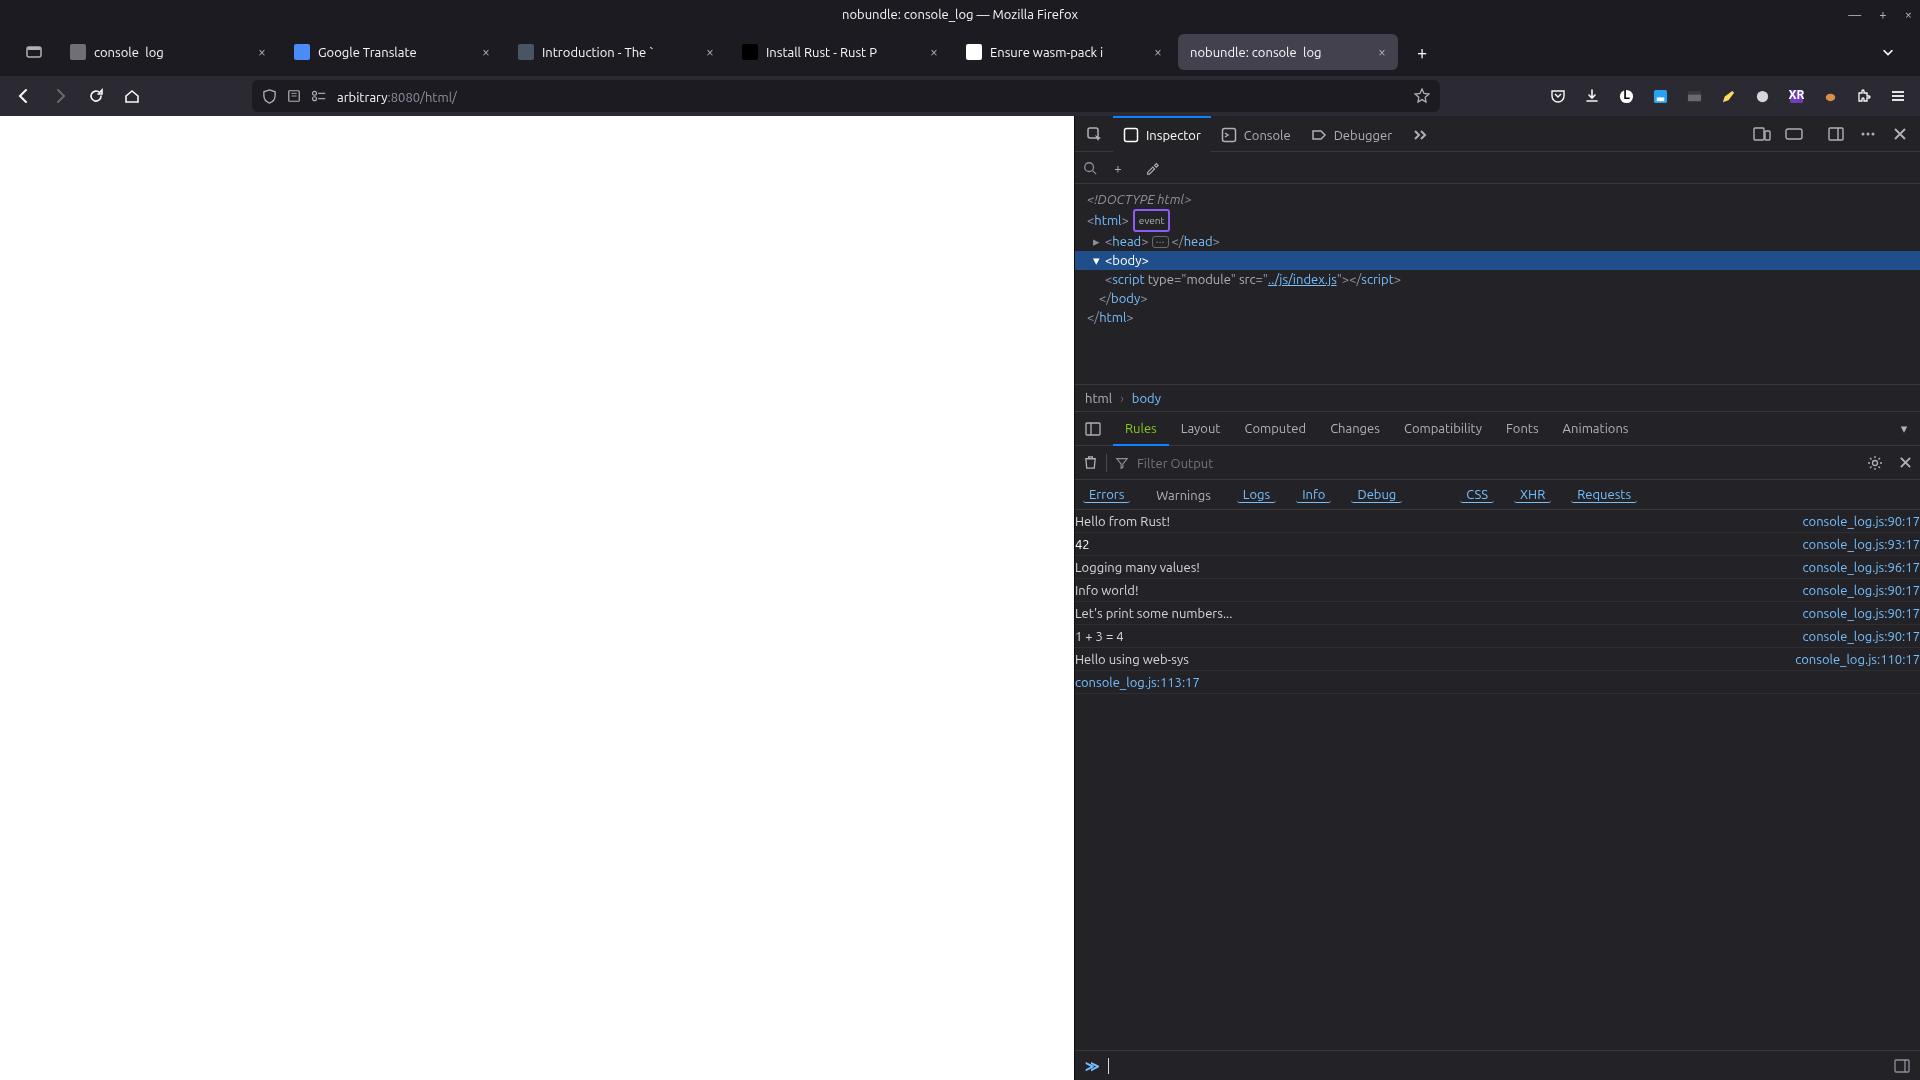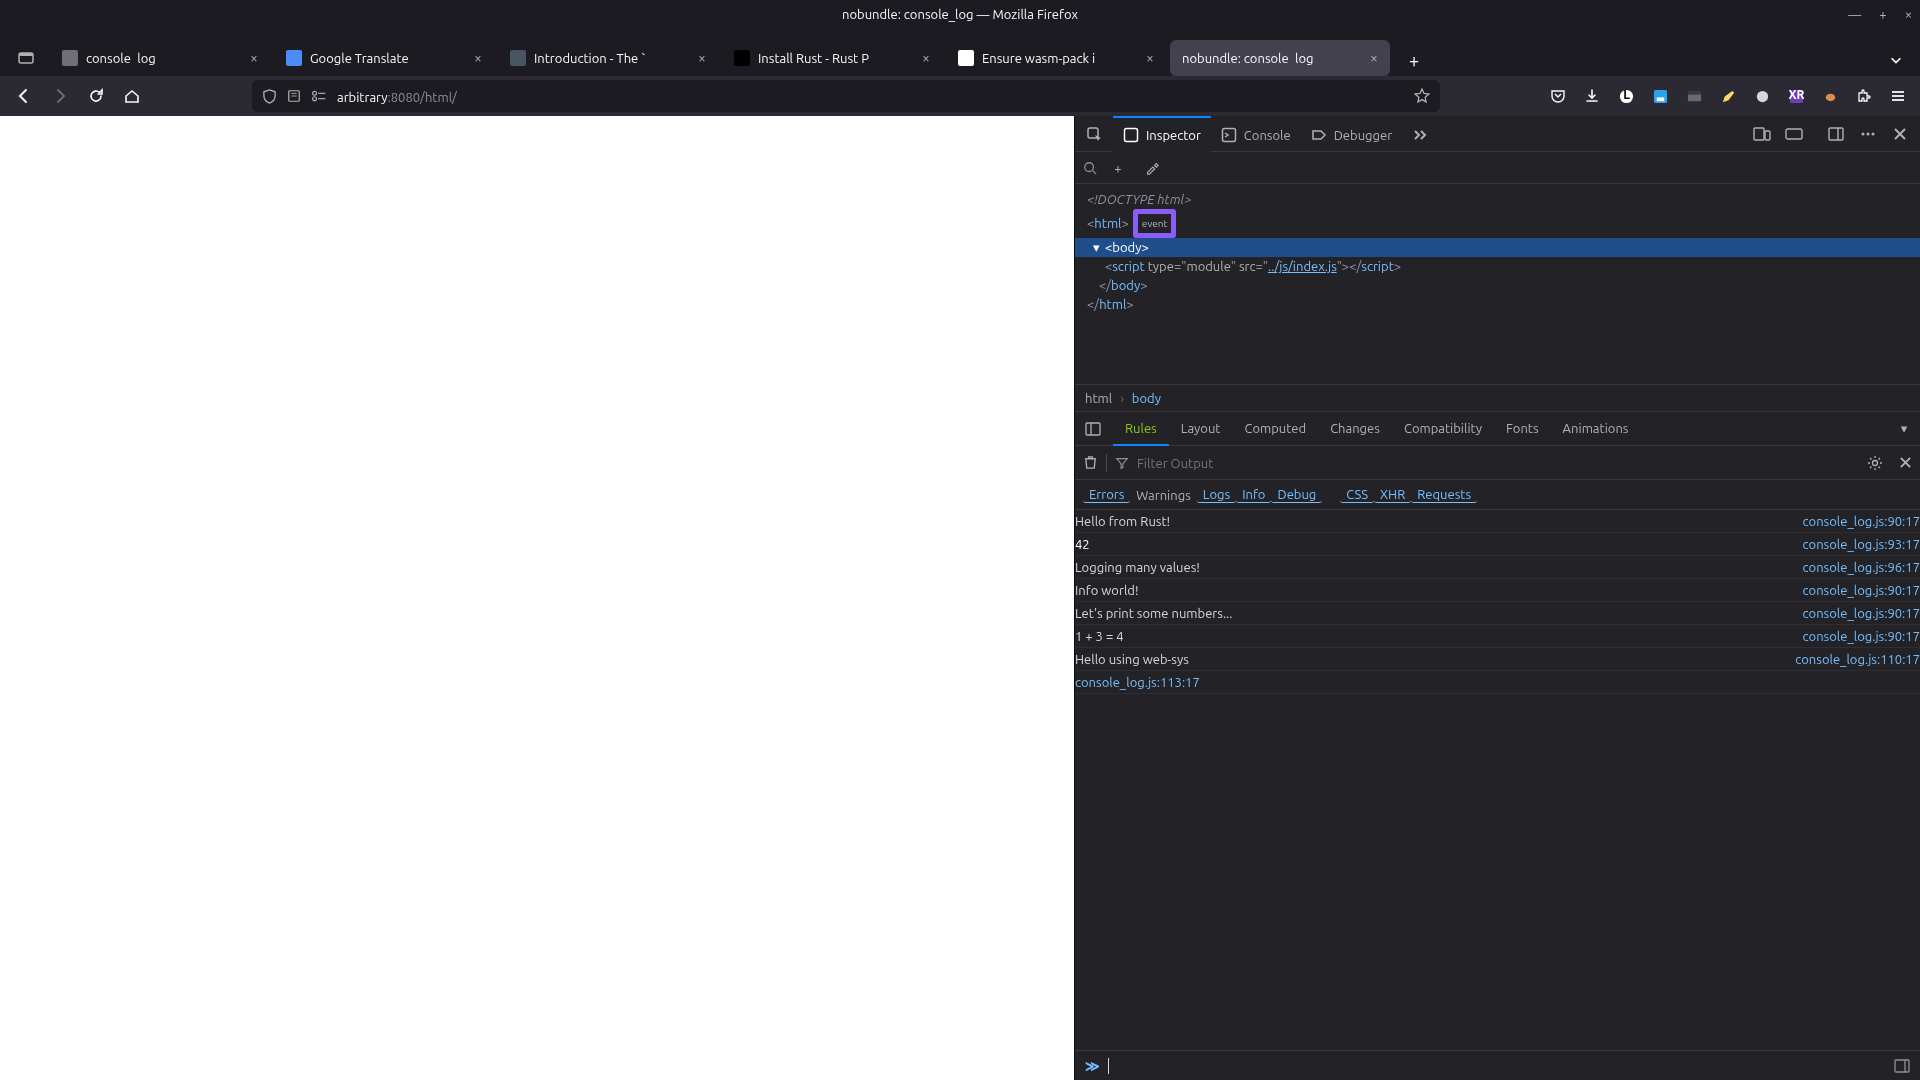--- a/index.html
+++ b/index.html
@@ -1,20 +1,20 @@
 <!DOCTYPE html>
 <html><head>
 <meta charset="utf-8">
 <style>
 *{box-sizing:border-box;margin:0;padding:0;font-family:"Segoe UI",Ubuntu,system-ui,sans-serif;font-size:13px}
 body{background:#0c0c0d;color:#b1b1b3;width:1920px;height:1080px;overflow:hidden;display:flex;flex-direction:column}
 .titlebar{height:28px;background:#1c1b22;display:flex;align-items:center;justify-content:center;color:#f9f9fa;position:relative;font-size:12px}
 .titlebar-controls{position:absolute;right:8px;display:flex;gap:18px;color:#b1b1b3}
 .titlebar-controls span{cursor:pointer}
-.tabbar{height:48px;background:#1c1b22;display:flex;align-items:flex-end;padding:0 4px}
+.tabbar{height:48px;background:#1c1b22;display:flex;align-items:center;padding:0 12px}
 .tabbar .sidebar-btn{width:36px;height:36px;display:flex;align-items:center;justify-content:center;color:#b1b1b3;margin:0 4px}
 .tab{height:36px;display:flex;align-items:center;padding:0 6px 0 12px;color:#f9f9fa;border-radius:6px;margin:0 2px;max-width:220px;min-width:60px;flex:1}
 .tab.active{background:#42414d}
 .tab .favicon{width:16px;height:16px;margin-right:8px;flex-shrink:0;border-radius:2px}
 .tab .title{flex:1;white-space:nowrap;overflow:hidden;text-overflow:ellipsis;font-size:13px}
 .tab .close{width:20px;height:20px;display:flex;align-items:center;justify-content:center;color:#b1b1b3;margin-left:4px;font-size:14px}
 .tab-plus{width:32px;height:32px;display:flex;align-items:center;justify-content:center;color:#f9f9fa;margin-left:6px;font-size:18px}
 .tab-drop{width:32px;height:32px;display:flex;align-items:center;justify-content:center;color:#f9f9fa;margin-left:auto;margin-right:4px}
 .navbar{height:40px;background:#2b2a33;display:flex;align-items:center;padding:0 8px;gap:4px}
 .nav-btn{width:32px;height:32px;display:flex;align-items:center;justify-content:center;color:#f9f9fa;border-radius:4px}
@@ -41,40 +41,40 @@
 .dt-search .rbtn{width:26px;height:26px;display:flex;align-items:center;justify-content:center;color:#b1b1b3}
 .markup{flex:0 0 200px;overflow:auto;font-family:Menlo,Consolas,monospace;font-size:13px;padding:6px 0;line-height:19px}
 .markup .line{padding:0 12px;white-space:pre}
 .markup .line.sel{background:#204e8a;color:#fff}
 .markup .pun{color:#8f8f9d}
 .markup .tag{color:#75bfff}
 .markup .attr{color:#b1b1b3}
 .markup .str{color:#75bfff;text-decoration:underline}
 .markup .str2{color:#b1b1b3}
 .markup .doctype{color:#8f8f9d;font-style:italic}
-.markup .ev{display:inline-block;border:5px solid #8b5cf6;border-radius:3px;padding:0 4px;font-size:10px;color:#b1b1b3;margin-left:4px;font-style:normal;vertical-align:1px}
+.markup .ev{display:inline-block;border:2px solid #8b5cf6;border-radius:3px;padding:0 4px;font-size:10px;color:#b1b1b3;margin-left:4px;font-style:normal;vertical-align:1px}
 .markup .tw{color:#8f8f9d;display:inline-block;width:12px}
 .markup .dots{display:inline-block;border:1px solid #6a6a6e;border-radius:3px;padding:0 3px;font-size:9px;color:#b1b1b3;line-height:10px;vertical-align:1px}
 .crumbs{height:28px;border-top:1px solid #38383d;border-bottom:1px solid #38383d;display:flex;align-items:center;padding:0 10px;font-size:13px;background:#232327}
 .crumbs .c{color:#b1b1b3}
 .crumbs .c.active{color:#75bfff}
 .crumbs .sep{margin:0 8px;color:#6a6a6e}
 .panel-tabs{height:34px;display:flex;align-items:center;border-bottom:1px solid #38383d;padding:0 4px}
 .panel-tabs .side-toggle{width:28px;height:28px;display:flex;align-items:center;justify-content:center;color:#b1b1b3;margin-right:6px}
 .panel-tabs .pt{padding:0 12px;height:34px;display:flex;align-items:center;color:#b1b1b3;border-bottom:2px solid transparent;font-size:13px}
 .panel-tabs .pt.active{color:#84cc16;border-bottom-color:#0a84ff}
 .panel-tabs .drop{margin-left:auto;width:24px;display:flex;align-items:center;justify-content:center;color:#b1b1b3}
 .filterbar{height:34px;display:flex;align-items:center;border-bottom:1px solid #38383d;padding:0 8px;gap:8px}
 .filterbar .trash{color:#b1b1b3}
 .filterbar .vline{width:1px;height:18px;background:#4a4a4f}
 .filterbar .funnel{color:#8f8f9d}
 .filterbar input{flex:1;background:transparent;border:none;color:#b1b1b3;outline:none}
 .filterbar .gear{color:#b1b1b3;margin-left:auto}
 .filterbar .xbtn{color:#b1b1b3;margin-left:8px}
-.catbar{height:30px;display:flex;align-items:center;padding:0 8px;gap:0;border-bottom:1px solid #38383d;font-size:12px}
+.catbar{height:30px;display:flex;align-items:center;padding:0 8px;gap:20px;border-bottom:1px solid #38383d;font-size:12px}
 .catbar .cat{padding:1px 6px;border-radius:3px;color:#b1b1b3;cursor:pointer}
 .catbar .cat.on{color:#75bfff;border-bottom:1px solid #75bfff}
 .catbar .gap{width:18px}
 .console-out{flex:1;overflow:auto;font-family:Menlo,Consolas,monospace;font-size:13px}
 .console-out .row{display:flex;padding:4px 0;border-bottom:1px solid #2e2e33;align-items:flex-end}
 .console-out .row:nth-child(odd){background:#232327}
 .console-out .msg{flex:1;color:#d7d7db}
 .console-out .msg.num{color:#ffffff}
 .console-out .msg .numinline{color:#86de74}
 .console-out .src{color:#75bfff;cursor:pointer;white-space:nowrap}
@@ -334,20 +334,21 @@
       <div class="rbtn">
           <svg width="14" height="14" viewBox="0 0 16 16">
             <path d="M3 13l6-6 2 2-6 6H3v-2zM11 5l2-2 2 2-2 2z" fill="none" stroke="currentColor" stroke-width="1.3"></path>
           </svg>
         </div>
     </div>
 
     <div class="markup">
       <div class="line"><span class="doctype">&lt;!DOCTYPE html&gt;</span></div>
       <div class="line"><span class="pun">&lt;</span><span class="tag">html</span><span class="pun">&gt;</span><span class="ev">event</span></div>
+      <div class="line">  <span class="tw">▸</span><span class="pun">&lt;</span><span class="tag">head</span><span class="pun">&gt;</span> <span class="dots">⋯</span> <span class="pun">&lt;/</span><span class="tag">head</span><span class="pun">&gt;</span></div>
       <div class="line sel">  <span class="tw" style="color:#fff">▾</span><span style="color:#fff">&lt;</span><span style="color:#fff">body</span><span style="color:#fff">&gt;</span></div>
       <div class="line">      <span class="pun">&lt;</span><span class="tag">script</span> <span class="attr">type</span><span class="pun">="</span><span class="str2">module</span><span class="pun">"</span> <span class="attr">src</span><span class="pun">="</span><span class="str">../js/index.js</span><span class="pun">"&gt;&lt;/</span><span class="tag">script</span><span class="pun">&gt;</span></div>
       <div class="line">    <span class="pun">&lt;/</span><span class="tag">body</span><span class="pun">&gt;</span></div>
       <div class="line"><span class="pun">&lt;/</span><span class="tag">html</span><span class="pun">&gt;</span></div>
     </div>
 
     <div class="crumbs">
       <span class="c">html</span>
       <span class="sep">›</span>
       <span class="c active">body</span>

